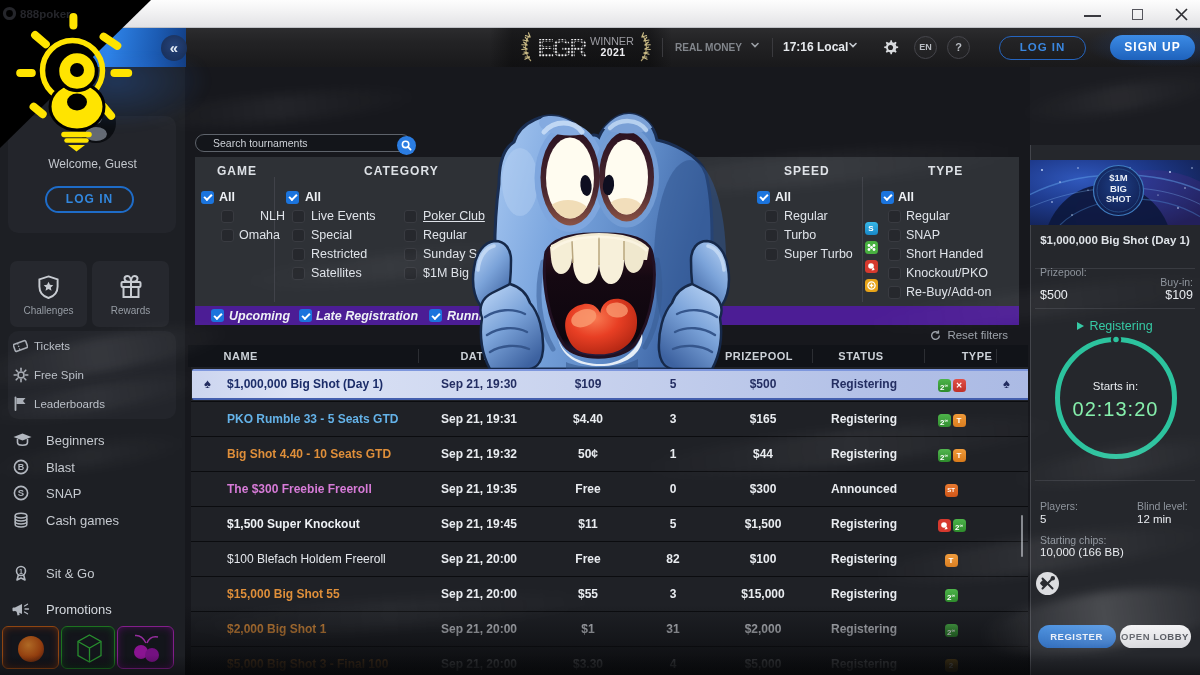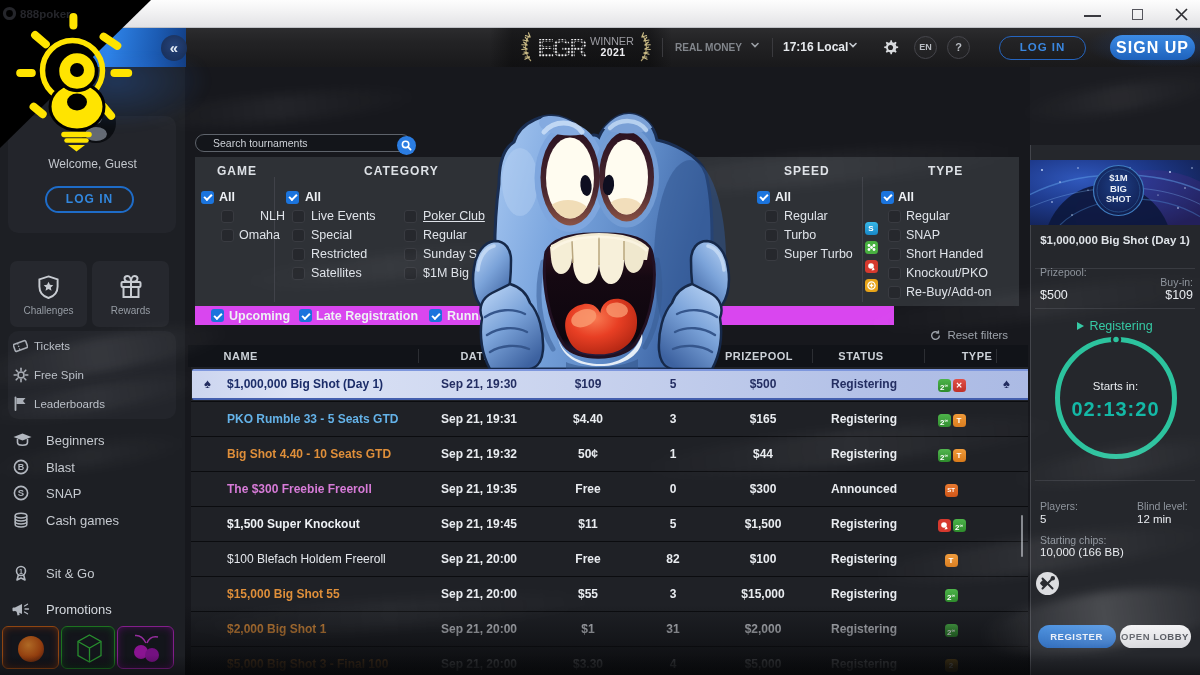--- a/index.html
+++ b/index.html
@@ -31,21 +31,21 @@
   #localtime { left:783px; color:#e6e9ed; font-size:12px; }
   .caret { width:8px; height:8px; top:41px; }
   .circbtn { top:36px; width:23px; height:23px; border-radius:50%;
     border:1.5px solid #45454b; color:#b9bdc3; text-align:center;
     font-weight:bold; background:rgba(255,255,255,0.02); }
   #loginbtn { left:999px; top:36px; width:87px; height:24px; border-radius:13px;
     border:1.5px solid #2565c0; color:#3a87e0; font-size:11.5px; font-weight:bold;
     text-align:center; line-height:21px; letter-spacing:1px; }
   #signupbtn { left:1110px; top:35px; width:85px; height:25px; border-radius:13px;
     background:linear-gradient(180deg,#3c8be5 0%,#1e62bc 100%); color:#fff;
-    font-size:16px; font-weight:bold; text-align:center; line-height:25px; letter-spacing:1px; }
+    font-size:12px; font-weight:bold; text-align:center; line-height:25px; letter-spacing:1px; }
 
   
   #sidebar { left:0; top:67px; width:185px; height:608px; background:#1d1f24; }
   .sbpanel { background:#23252b; border-radius:10px; }
   #welcome { left:0; top:90px; width:185px; text-align:center; color:#c3c7cd; font-size:12px; }
   #sblogin { left:45px; top:119px; width:89px; height:27px; border-radius:14px;
     border:2px solid #1e6cc8; color:#3287de; font-size:12px; font-weight:bold;
     text-align:center; line-height:23px; letter-spacing:1px; }
   .card { top:194px; width:77px; height:66px; background:#26282e; border-radius:7px;
     text-align:center; color:#969ca4; font-size:10px; }
@@ -66,21 +66,21 @@
     line-height:16px; padding-left:17px; }
   #filters { left:10px; top:90px; width:824px; height:149px; background:#2e3136; }
   .fhead { top:8px; font-size:12px; font-weight:bold; letter-spacing:1px; color:#dde1e6; }
   .cb { width:13px; height:13px; border-radius:3px; background:#26282d; border:1px solid #393b41; }
   .cb.on { background:#1b74dd; border:none; }
   .cb.on:after { content:""; position:absolute; left:3px; top:3.5px; width:6px; height:3px;
     border-left:2px solid #fff; border-bottom:2px solid #fff; transform:rotate(-45deg); }
   .cl { font-size:12.5px; color:#dfe3e9; height:13px; line-height:13px; }
   .cl.b { font-weight:bold; color:#eef1f5; }
   .fsep { width:1px; background:#404249; }
-  #fbottom { left:10px; top:239px; width:699px; height:19px; background:#d946ef; }
+  #fbottom { left:10px; top:239px; width:824px; height:19px; background:#4c1d95;font-style:italic; }
   #resetf { left:745px; top:262px; color:#9da3ab; font-size:11.5px; }
 
   
   #thead { left:3px; top:278px; width:840px; height:22px; background:#111318; }
   .th { top:0; height:22px; line-height:22px; font-size:11px; font-weight:bold;
     letter-spacing:.5px; color:#ccd1d7; }
   .thsep { top:4px; width:1px; height:14px; background:#2c2e33; }
   .trow { left:3px; width:840px; height:35px; background:#1f2126;
     border-bottom:1.5px solid #0b0c0f; }
   .tname { left:36px; top:0; height:35px; line-height:35px; font-size:12px; font-weight:bold; }
@@ -574,21 +574,21 @@
     <div class="abs rlab" style="left:108px; top:209px; width:55px; text-align:right;">Buy-in:</div>
     <div class="abs rval" style="left:108px; top:221px; width:55px; text-align:right;">$109</div>
     <div class="rline abs" style="top:241px;"></div>
     <div class="abs" style="left:0; top:252px; width:170px; text-align:center; font-size:12.5px; color:#36caa5;">
       <span style="display:inline-block; width:0; height:0; border-left:7px solid #36caa5; border-top:4.5px solid transparent; border-bottom:4.5px solid transparent; margin-right:5px;"></span>Registering</div>
     <svg class="abs" style="left:22px; top:267px; width:128px; height:128px;" viewBox="0 0 128 128">
       <circle cx="64" cy="64" r="58.5" fill="none" stroke="#2cc39e" stroke-width="5"></circle>
       <circle cx="64" cy="5.5" r="4" fill="#2cc39e" stroke="#25272c" stroke-width="2.5"></circle>
     </svg>
     <div class="abs" style="left:0; top:313px; width:171px; text-align:center; font-size:11.5px; color:#e8ecf0;">Starts in:</div>
-    <div class="abs" style="left:0; top:331px; width:171px; text-align:center; font-size:20px; color:#14b8a6; letter-spacing:1px;font-weight:bold;">02:13:20</div>
+    <div class="abs" style="left:0; top:331px; width:171px; text-align:center; font-size:20px; color:#86efac; letter-spacing:1px;">02:13:20</div>
     <div class="rline abs" style="top:413px;"></div>
     <div class="abs rlab" style="left:10px; top:433px;">Players:</div>
     <div class="abs rval" style="left:10px; top:445.5px; font-size:11.5px;">5</div>
     <div class="abs rlab" style="left:107px; top:433px;">Blind level:</div>
     <div class="abs rval" style="left:107px; top:445.5px; font-size:11.5px;">12 min</div>
     <div class="abs rlab" style="left:10px; top:466.5px;">Starting chips:</div>
     <div class="abs rval" style="left:10px; top:479px; font-size:11.5px;">10,000 (166 BB)</div>
     <svg class="abs" style="left:6px; top:504.5px; width:23px; height:23px;" viewBox="0 0 23 23">
       <circle cx="11.5" cy="11.5" r="11.5" fill="#dcdde0"></circle>
       <g stroke="#2a2c31" stroke-width="2" stroke-linecap="round">

